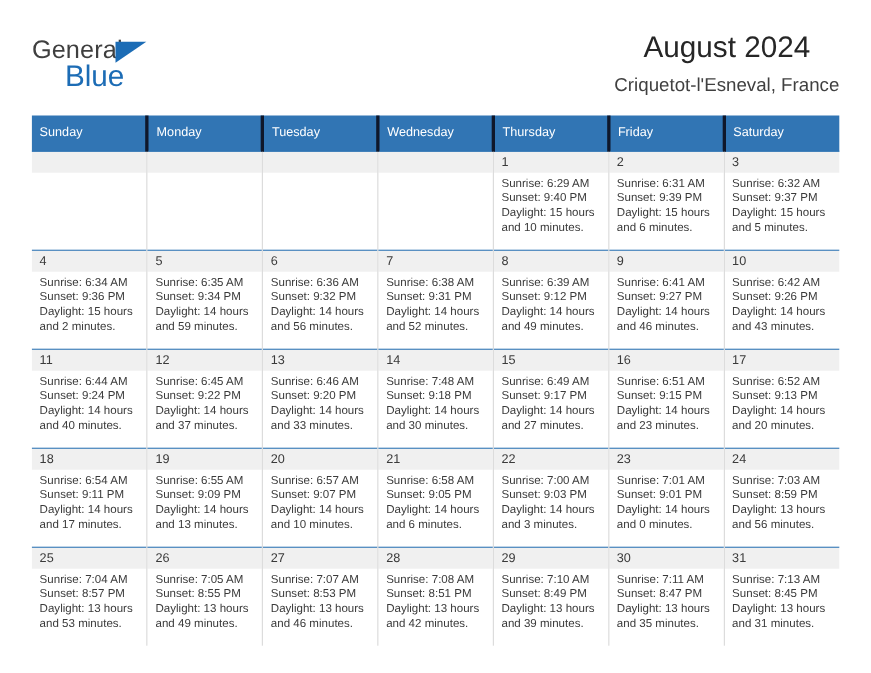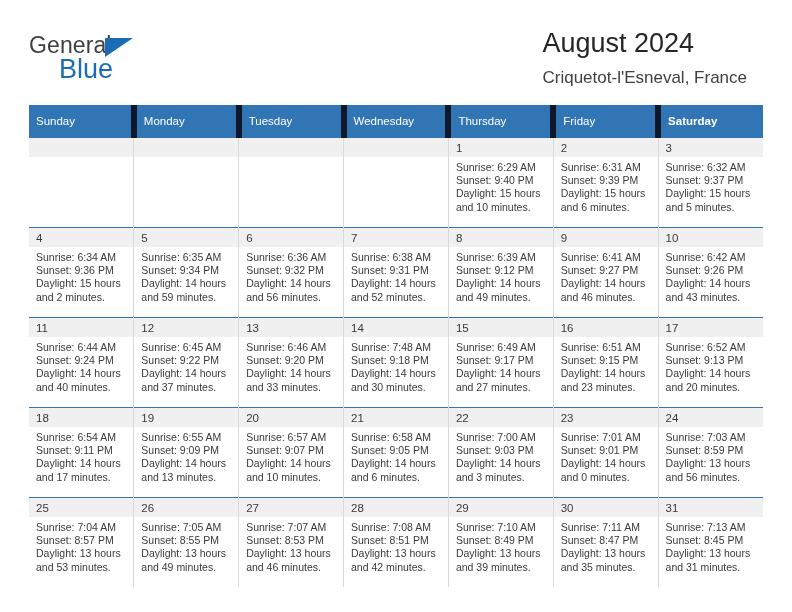--- a/index.html
+++ b/index.html
@@ -61,23 +61,23 @@
     position: absolute;
     left: 30px;
     top: 22px;
     font-size: 27px;
     color: #1c6cb5;
     font-family: "Liberation Sans", sans-serif;
   }
 
   .title-block {
     position: absolute;
-    right: 16px;
+    right: 0;
     top: 0;
-    text-align: left;
+    text-align: center;
   }
   .cal-title {
     font-size: 27px;
     color: #262626;
     font-weight: normal;
     line-height: 34px;
     white-space: nowrap;
   }
   .cal-subtitle {
     margin-top: 9px;
@@ -97,32 +97,32 @@
     table-layout: fixed;
   }
   .calendar th {
     background: #3175B4;
     color: #ffffff;
     font-size: 11.5px;
     font-weight: normal;
     text-align: left;
     padding: 6px 0 6px 7px;
     height: 20px;
-    border-right: 6px solid #0f172a;
+    border-right: 3px solid #0f172a;
   }
   .calendar td {
     vertical-align: top;
     padding: 0;
     border-right: 1px solid #d9d9d9;
     border-top: 1px solid #3175B4;
     background: #ffffff;
     height: 89px;
   }
   .calendar tr.week-row td:last-child { border-right: none; }
-  .calendar th:last-child { border-right: none; font-weight: bold; }
+  .calendar th:last-child { border-right: none; }
 
   .cell-inner {
     height: 89px;
     box-sizing: border-box;
   }
   .daynum {
     background: #f0f0f0;
     font-size: 11.5px;
     color: #3a3a3a;
     padding: 4px 0 4px 7px;

